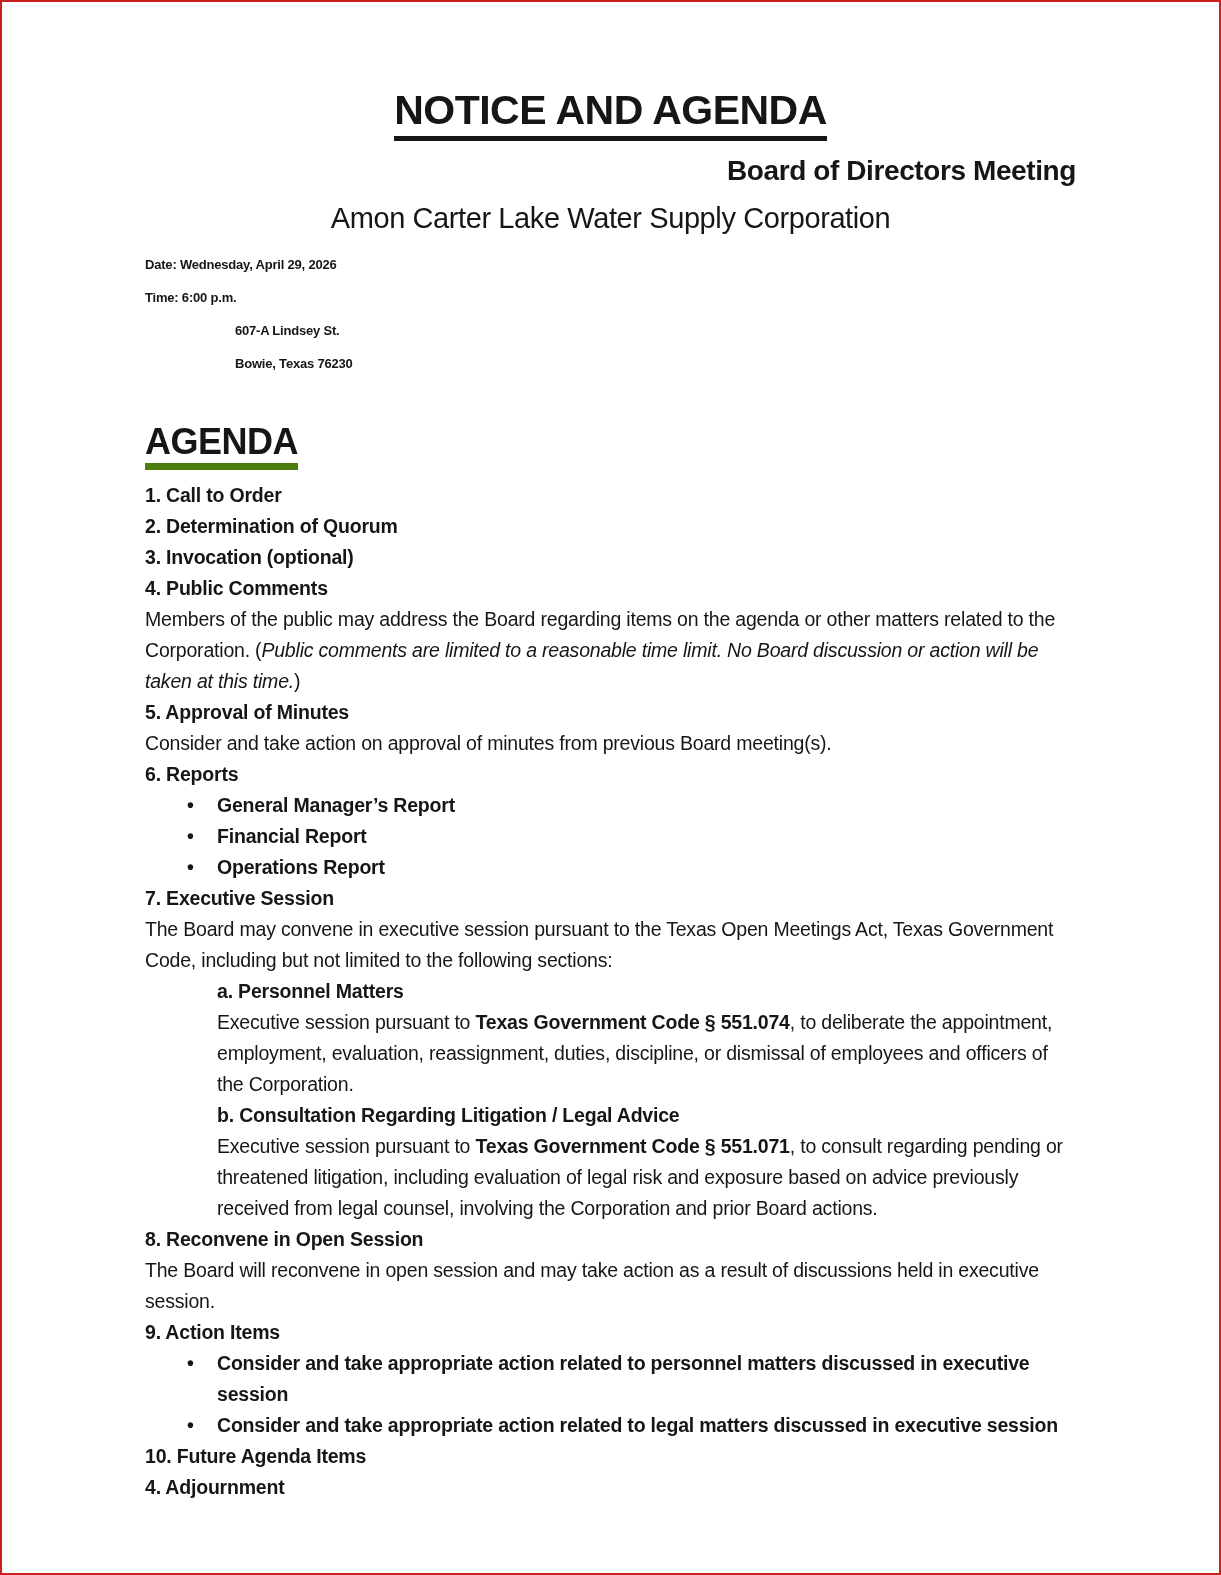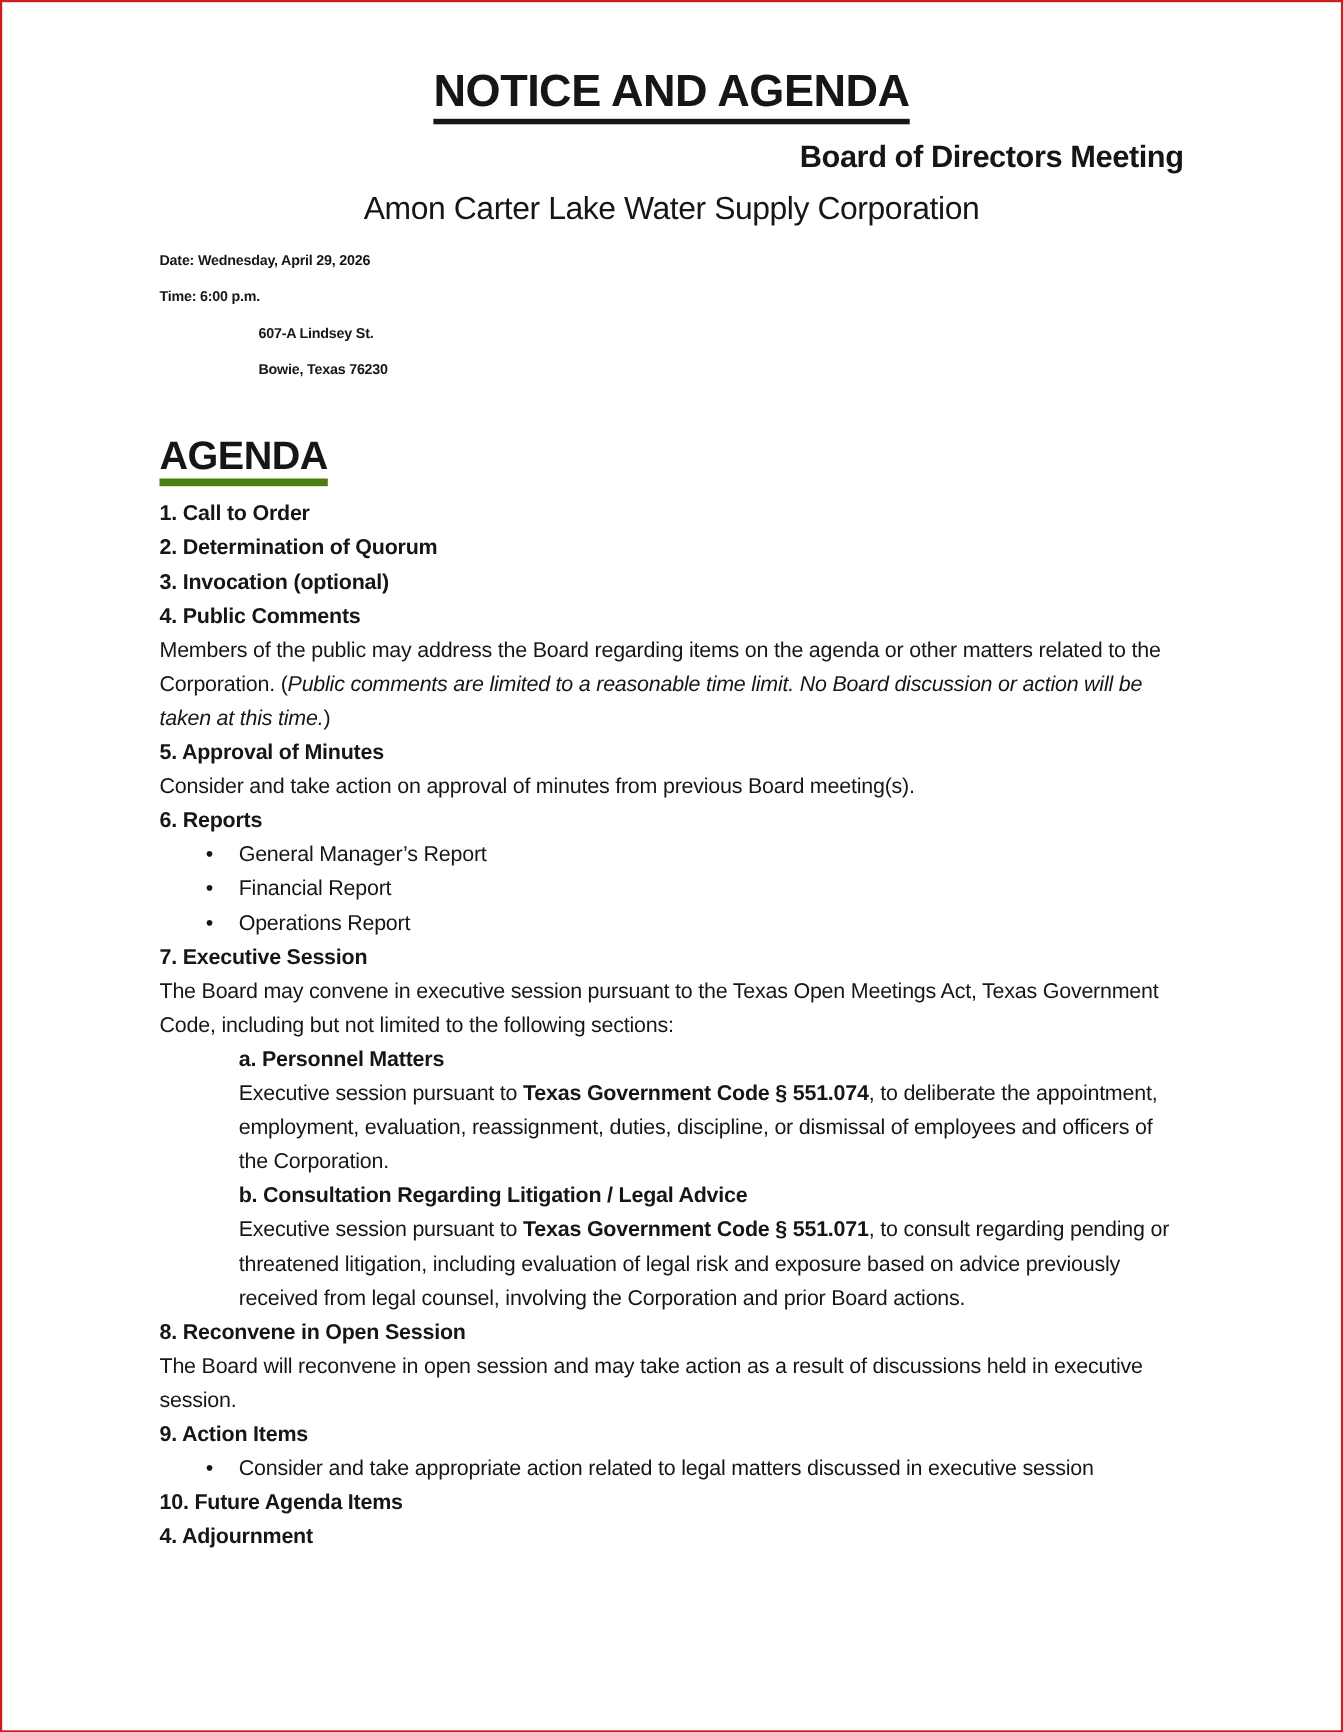--- a/index.html
+++ b/index.html
@@ -26,20 +26,21 @@
     margin: 0 0 14px 0;
   }
   .doc-title {
     display: inline-block;
     font-size: 41px;
     font-weight: bold;
     letter-spacing: -0.5px;
     border-bottom: 5px solid #161616;
     padding-bottom: 3px;
     line-height: 1.1;
+    margin-top: 28px;
   }
   .doc-subtitle {
     text-align: right;
     font-size: 28px;
     font-weight: bold;
     letter-spacing: -0.4px;
     margin: 0 0 15px 0;
     line-height: 1.15;
   }
   .doc-org {
@@ -77,20 +78,21 @@
     line-height: 31px;
   }
   .agenda p {
     margin: 0;
   }
   .item-head { font-weight: bold; }
   .sub-block { margin-left: 72px; }
   .bullet-row {
     position: relative;
     padding-left: 72px;
+    font-weight: bold;
   }
   .bullet-row .bullet::before {
     content: "\2022";
     position: absolute;
     left: 42px;
     top: 0;
   }
   .italic { font-style: italic; }
   .bold { font-weight: bold; }
 </style>
@@ -133,19 +135,20 @@
       <p>The Board may convene in executive session pursuant to the Texas Open Meetings Act, Texas Government Code, including but not limited to the following sections:</p>
       <div class="sub-block">
         <p class="item-head">a. Personnel Matters</p>
         <p><span>Executive session pursuant to </span><span class="bold">Texas Government Code § 551.074</span><span>, to deliberate the appointment, employment, evaluation, reassignment, duties, discipline, or dismissal of employees and officers of the Corporation.</span></p>
         <p class="item-head">b. Consultation Regarding Litigation / Legal Advice</p>
         <p><span>Executive session pursuant to </span><span class="bold">Texas Government Code § 551.071</span><span>, to consult regarding pending or threatened litigation, including evaluation of legal risk and exposure based on advice previously received from legal counsel, involving the Corporation and prior Board actions.</span></p>
       </div>
       <p class="item-head">8. Reconvene in Open Session</p>
       <p>The Board will reconvene in open session and may take action as a result of discussions held in executive session.</p>
       <p class="item-head">9. Action Items</p>
+      <div class="bullet-row"><span class="bullet"></span><span>Consider and take appropriate action related to personnel matters discussed in executive session</span></div>
       <div class="bullet-row"><span class="bullet"></span><span>Consider and take appropriate action related to legal matters discussed in executive session</span></div>
       <p class="item-head">10. Future Agenda Items</p>
       <p class="item-head">4. Adjournment</p>
     </div>
 
   </div>
 </div>
 
 </body></html>

